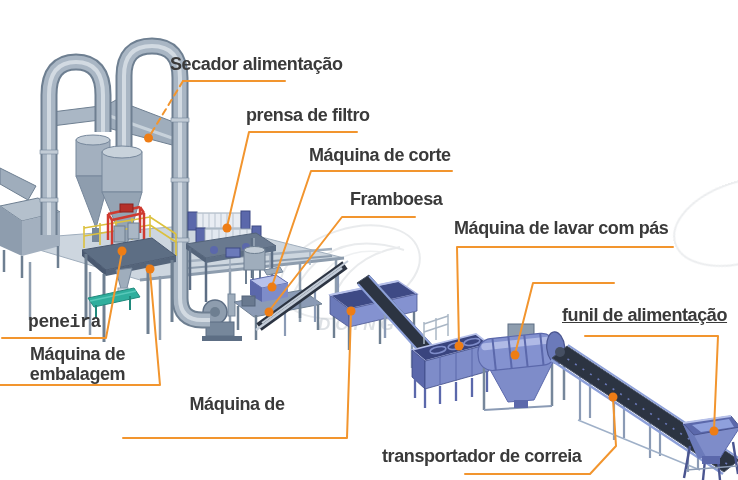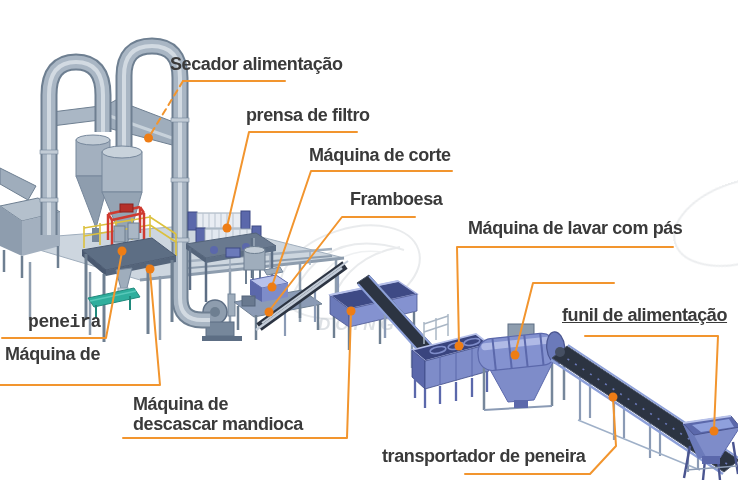--- a/index.html
+++ b/index.html
@@ -5,26 +5,26 @@
   html,body{margin:0;padding:0;background:#fff;}
   .stage{
     position:relative;width:738px;height:480px;background:#ffffff;
     font-family:"Liberation Sans",sans-serif;overflow:hidden;
   }
   .stage svg{position:absolute;left:0;top:0;display:block;}
   .label{
     position:absolute;font-size:18px;font-weight:700;line-height:20px;
     color:var(--label-color,#3a3a3a);letter-spacing:-0.4px;white-space:nowrap;
   }
-  .label.twoline{white-space:normal;text-align:left;}
+  .label.twoline{white-space:normal;text-align:center;}
   #lbl-secador{left:170px;top:54px;}
   #lbl-prensa{left:246px;top:105px;}
   #lbl-corte{left:309px;top:145px;}
   #lbl-framboesa{left:350px;top:189px;}
-  #lbl-lavar{left:468px;top:218px;}
+  #lbl-lavar{left:454px;top:218px;}
   #lbl-peneira-seca{left:518px;top:256px;}
   #lbl-funil{left:562px;top:305px;text-decoration:underline;}
   #lbl-transportador{left:382px;top:446px;}
   #lbl-peneira{left:28px;top:312px;font-family:Liberation Mono, monospace;}
   #lbl-embalagem{left:5px;top:344px;width:145px;}
   #lbl-descascar{left:133px;top:394px;width:208px;}
   .leader{fill:none;stroke:var(--accent-line,#F2952E);stroke-width:2;stroke-linejoin:round;stroke-linecap:round;}
   .leader.dashed{stroke-dasharray:6 5;}
   .dot{fill:var(--accent-dot,#EE7D15);stroke:none;}
   .wm{opacity:.55;}
@@ -392,23 +392,23 @@
     <circle class="dot" cx="351" cy="311" r="4.5"></circle>
   </g>
 </svg>
 
   <div class="label" id="lbl-secador">Secador alimentação</div>
   <div class="label" id="lbl-corte">Máquina de corte</div>
   <div class="label" id="lbl-prensa">prensa de filtro</div>
   <div class="label" id="lbl-framboesa">Framboesa</div>
   <div class="label" id="lbl-lavar">Máquina de lavar com pás</div>
   <div class="label" id="lbl-funil">funil de alimentação</div>
-  <div class="label" id="lbl-transportador">transportador de peneira</div>
+  <div class="label" id="lbl-transportador">transportador de correia</div>
   <div class="label" id="lbl-peneira">peneira</div>
   <div class="label twoline" id="lbl-embalagem">
     <span>Máquina de</span><br>
+    <span>embalagem</span>
   </div>
   <div class="label twoline" id="lbl-descascar">
     <span>Máquina de</span><br>
-    <span>descascar mandioca</span>
   </div>
 
 </div>
 
 </body></html>

